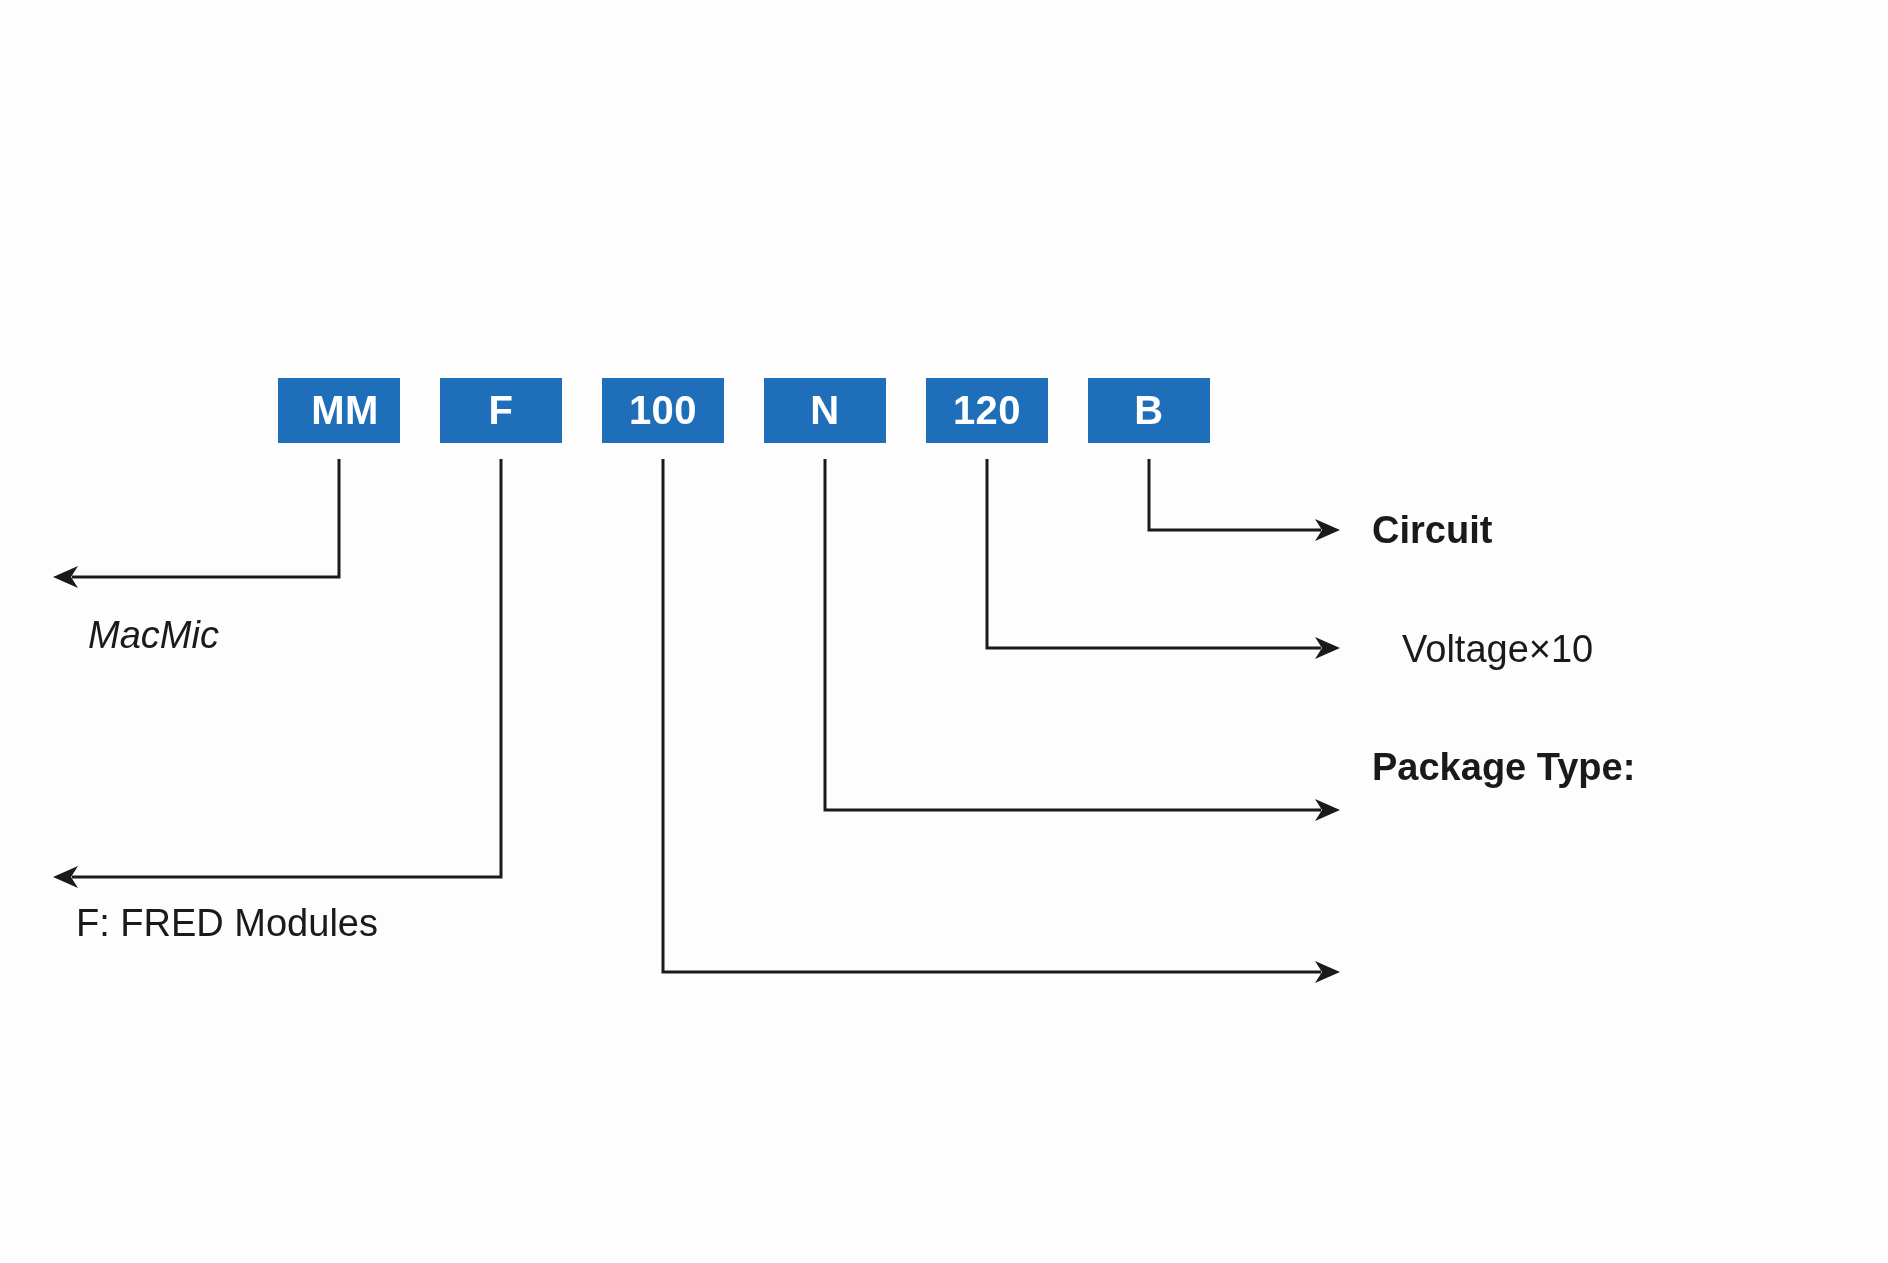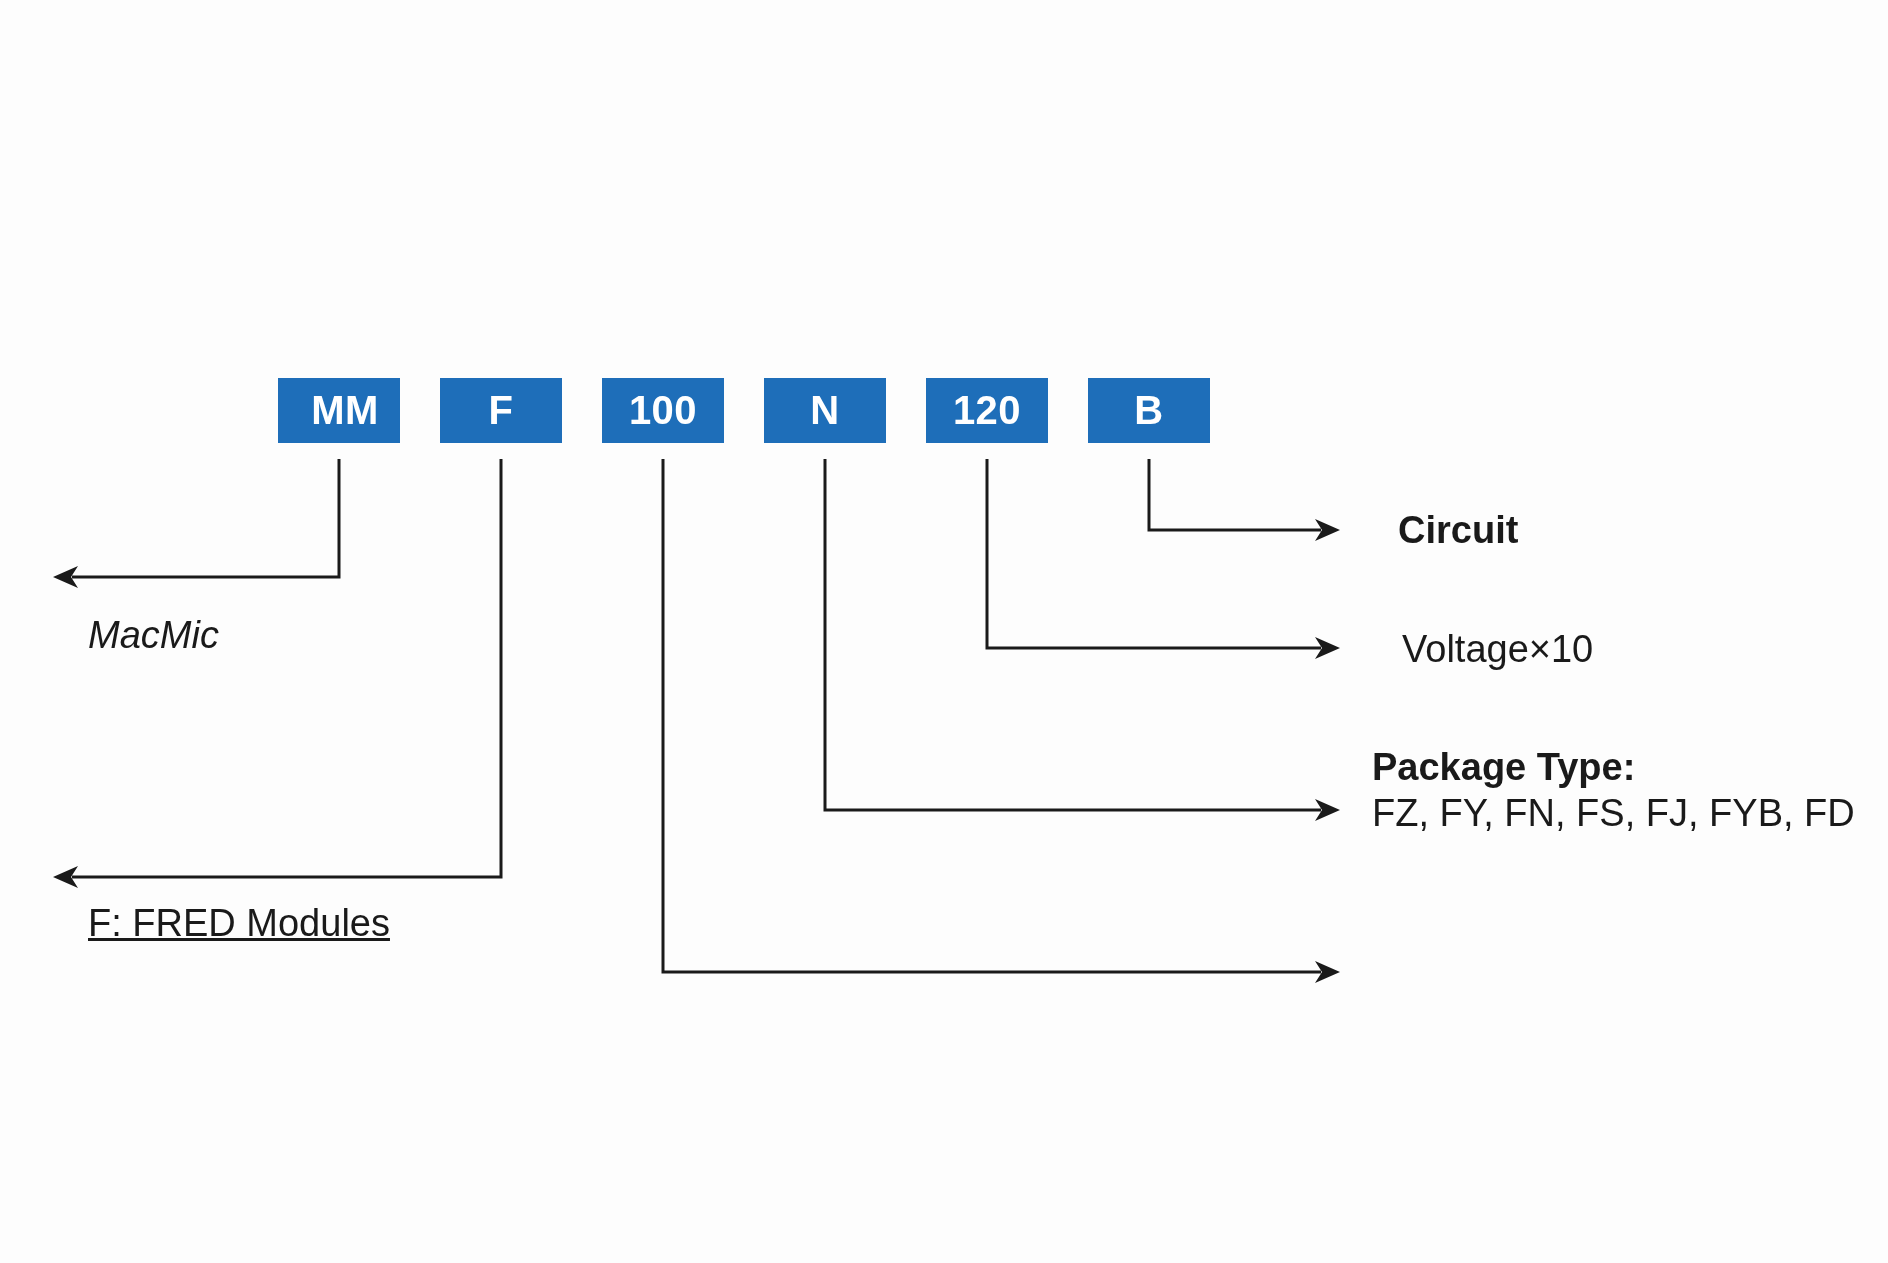--- a/index.html
+++ b/index.html
@@ -57,22 +57,22 @@
 
   .label {
     position: absolute;
     font-size: 38px;
     line-height: 46px;
     white-space: nowrap;
   }
   .label .title { font-weight: 700; }
   .label .plain { font-weight: 400; }
   .lbl-brand   { left: 88px;  top: 612px; font-style: italic; }
-  .lbl-family  { left: 88px;  top: 900px; text-decoration: underline; }
-  .lbl-circuit { left: 1372px; top: 507px; margin-left: 26px; }
+  .lbl-family  { left: 76px;  top: 900px; }
+  .lbl-circuit { left: 1372px; top: 507px; }
   .lbl-voltage { left: 1372px; top: 626px; margin-left: 30px; }
   .lbl-package { left: 1372px; top: 744px; }
   .lbl-current { left: 1372px; top: 950px; }
   .lbl-current sub {
     font-size: 25px;
     line-height: 0;
     vertical-align: -6px;
   }
 </style>
 </head>
@@ -124,19 +124,18 @@
   <div class="label lbl-circuit">
     <div class="title">Circuit</div>
   </div>
 
   <div class="label lbl-voltage">
     <div class="plain">Voltage×10</div>
   </div>
 
   <div class="label lbl-package">
     <div class="title">Package Type:</div>
-    <div class="plain">FZ, FY, FN, FS, FJ, FYB, FD</div>
   </div>
 
   <div class="label lbl-current">
   </div>
 
 </div>
 
 </body></html>

